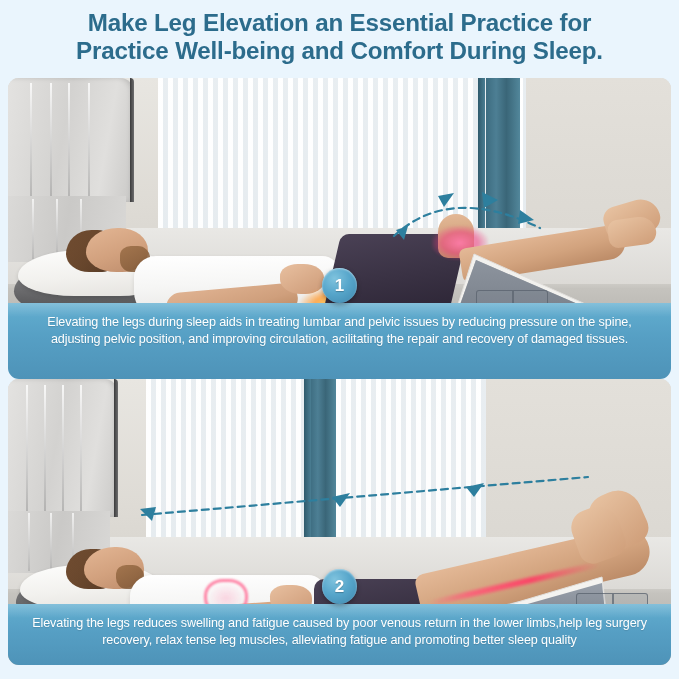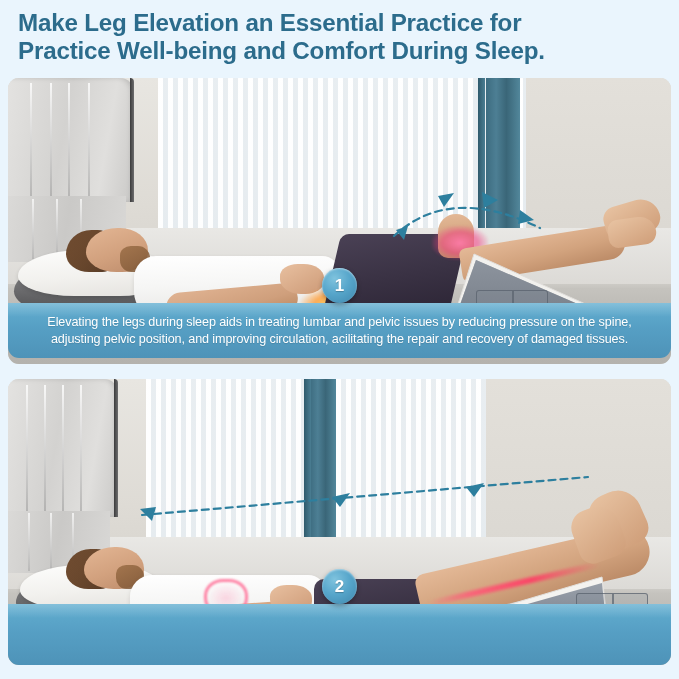--- a/index.html
+++ b/index.html
@@ -9,21 +9,21 @@
     background:#eaf5fd;
     font-family:"Liberation Sans", sans-serif;
     overflow:hidden;
     position:relative;
   }
 
   
   .headline {
     width:679px;
     padding:9px 18px 0 18px;
-    text-align:left;
+    text-align:center;
     color:#2c6c8c;
     font-weight:bold;
     font-size:24.2px;
     line-height:1.17;
     letter-spacing:-0.2px;
   }
   .headline .l2 { display:block; }
 
   
   .panel {
@@ -219,21 +219,21 @@
     background:linear-gradient(180deg,#62aed0 0%, #569fc4 45%, #4e93b8 100%);
     color:#ffffff;
     text-align:center;
     font-size:12.6px;
     line-height:1.34;
     padding:11px 24px 10px 24px;
     border-radius:0 0 11px 11px;
     letter-spacing:-0.1px;
     text-shadow:0 1px 1px rgba(0,0,0,.13);
   }
-  #caption-1 { top:303px; height:55px; }
+  #caption-1 { top:303px; height:76px; }
   #caption-2 { top:604px; height:61px; }
   .caption-top-fade {
     position:absolute; left:0; right:0; top:0; height:14px;
     background:linear-gradient(180deg,rgba(255,255,255,.22),rgba(255,255,255,0));
     pointer-events:none;
   }
 
   
   .badge {
     position:absolute;
@@ -407,14 +407,15 @@
       <polygon points="4,38 20,36 16,50" fill="#2d7f9e"></polygon>
       <polygon points="196,26 214,22 204,36" fill="#2d7f9e"></polygon>
       <polygon points="330,16 348,12 338,26" fill="#2d7f9e"></polygon>
     </svg>
 
   </div>
 </div>
 
 <div class="caption" id="caption-2">
   <div class="caption-top-fade"></div>
+  <span>Elevating the legs reduces swelling and fatigue caused by poor venous return in the lower limbs,help leg surgery recovery, relax tense leg muscles, alleviating fatigue and promoting better sleep quality</span>
 </div>
 <div class="badge" id="badge-2">2</div>
 
 </body></html>

